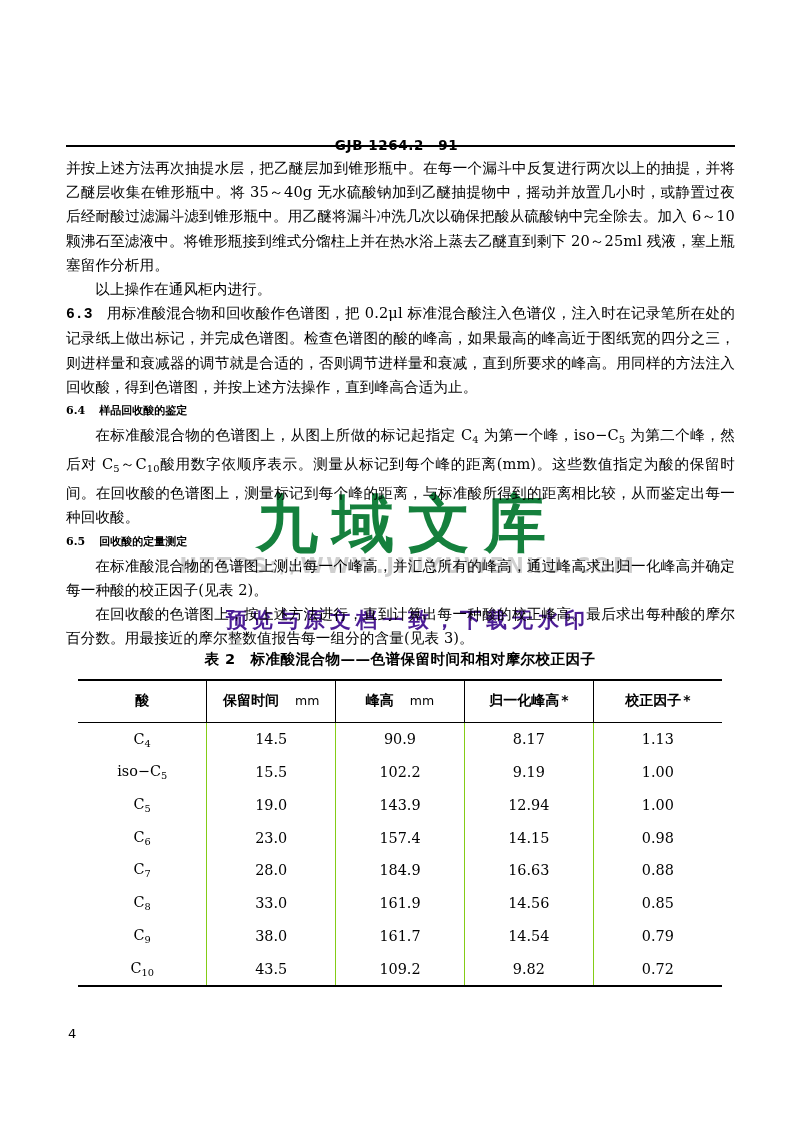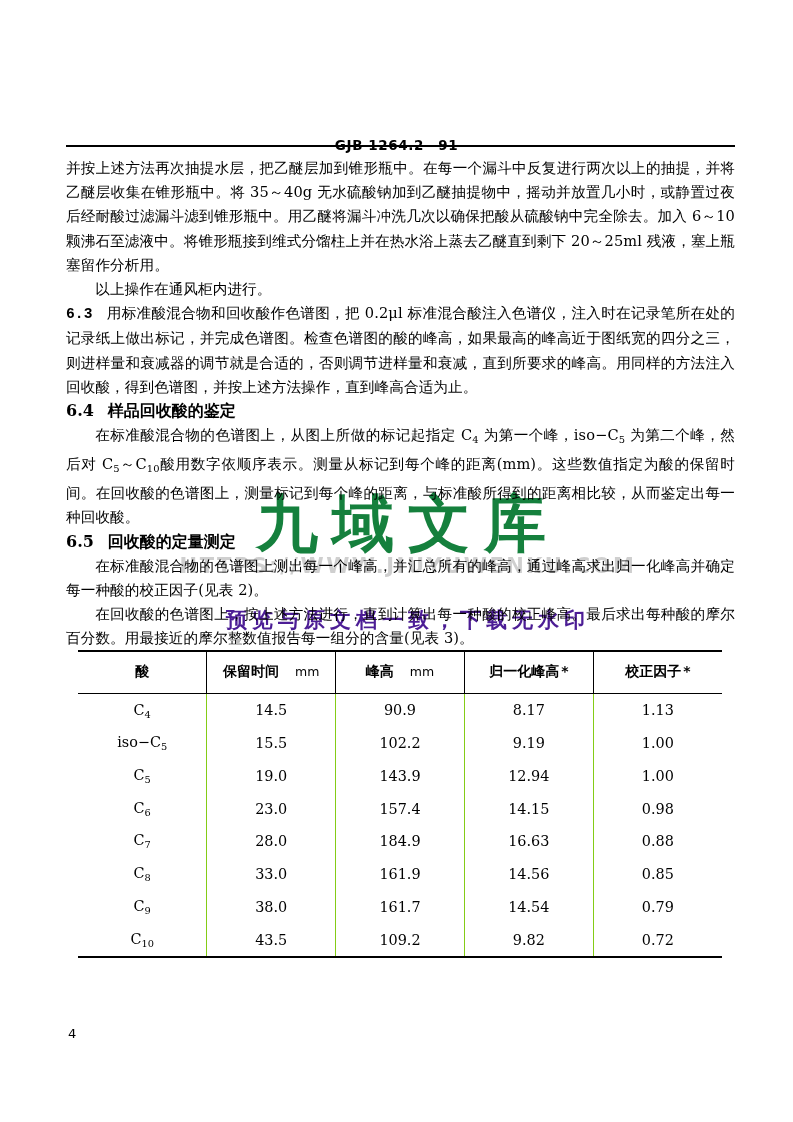--- a/index.html
+++ b/index.html
@@ -116,21 +116,21 @@
     font-size: 14.6px;
     line-height: 24.2px;
     text-align: justify;
     text-justify: inter-ideograph;
     letter-spacing: 0.1px;
   }
   p.indent { text-indent: 2em; }
 
   .sec-head {
     margin: 0;
-    font-size: 16px;
+    font-size: 11px;
     line-height: 24.2px;
     font-weight: bold;
     font-family: "DejaVu Sans", "Liberation Sans", sans-serif;
   }
   .sec-head .num {
     font-family: "DejaVu Serif", "Liberation Serif", serif;
     margin-right: 14px;
   }
   .sec-inline .num {
     font-weight: bold;
@@ -225,20 +225,21 @@
       <p class="para indent"><span>在标准酸混合物的色谱图上，从图上所做的标记起指定 C</span><sub>4</sub><span> 为第一个峰，iso−C</span><sub>5</sub><span> 为第二个峰，然后对 C</span><sub>5</sub><span>～C</span><sub>10</sub><span>酸用数字依顺序表示。测量从标记到每个峰的距离(mm)。这些数值指定为酸的保留时间。在回收酸的色谱图上，测量标记到每个峰的距离，与标准酸所得到的距离相比较，从而鉴定出每一种回收酸。</span></p>
 
       <p class="sec-head"><span class="num">6.5</span><span>回收酸的定量测定</span></p>
 
       <p class="para indent">在标准酸混合物的色谱图上测出每一个峰高，并汇总所有的峰高，通过峰高求出归一化峰高并确定每一种酸的校正因子(见表 2)。</p>
 
       <p class="para indent">在回收酸的色谱图上，按上述方法进行，直到计算出每一种酸的校正峰高。最后求出每种酸的摩尔百分数。用最接近的摩尔整数值报告每一组分的含量(见表 3)。</p>
     </div>
 
     <div class="table-wrap">
+      <div class="table-caption">表 2　标准酸混合物——色谱保留时间和相对摩尔校正因子</div>
 
       <table class="data">
         <thead>
           <tr>
             <th><span>酸</span></th>
             <th><span>保留时间</span><span class="unit">mm</span></th>
             <th><span>峰高</span><span class="unit">mm</span></th>
             <th><span>归一化峰高</span><span class="star">*</span></th>
             <th><span>校正因子</span><span class="star">*</span></th>
           </tr>

